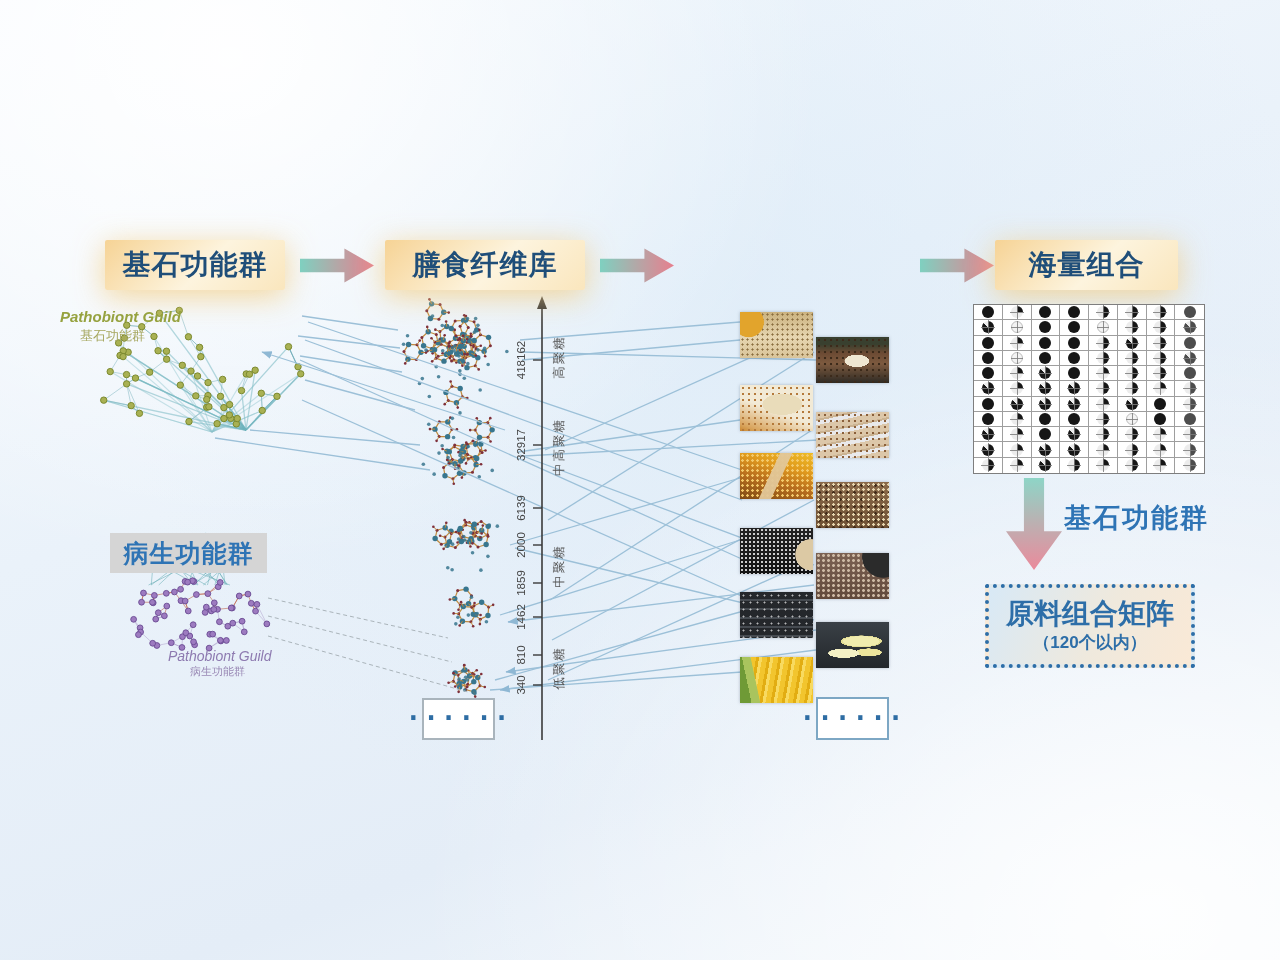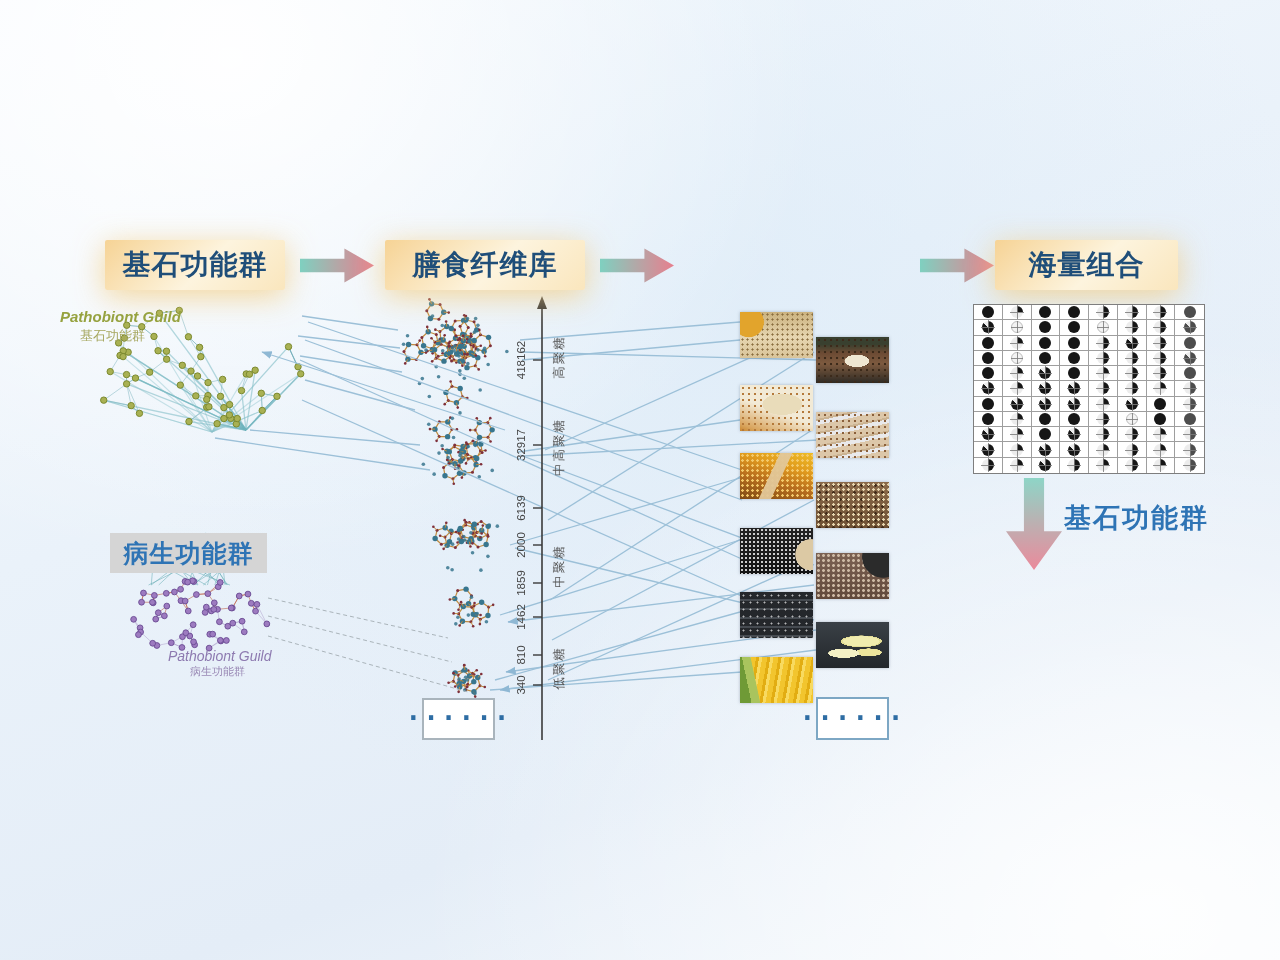--- a/index.html
+++ b/index.html
@@ -1628,14 +1628,18 @@
       <div class="mcell">
         <span class="ball cross" style="background: conic-gradient(rgb(22, 22, 22) 90deg, rgb(236, 236, 236) 0deg);"></span>
       </div>
       <div class="mcell">
         <span class="ball cross" style="background: conic-gradient(rgb(77, 77, 77) 180deg, rgb(236, 236, 236) 0deg);"></span>
       </div>
     </div>
 
   <div class="down-arrow"></div>
   <div class="sim-label">基石功能群</div>
+  <div class="result-box">
+    <div class="result-title">原料组合矩阵</div>
+    <div class="result-sub">（120个以内）</div>
+  </div>
 
 </div>
 
 </body></html>

